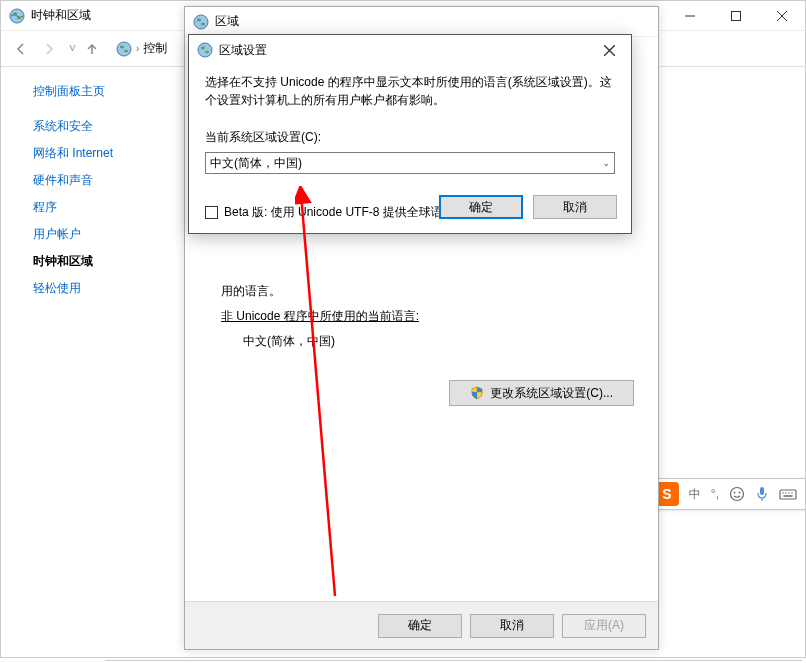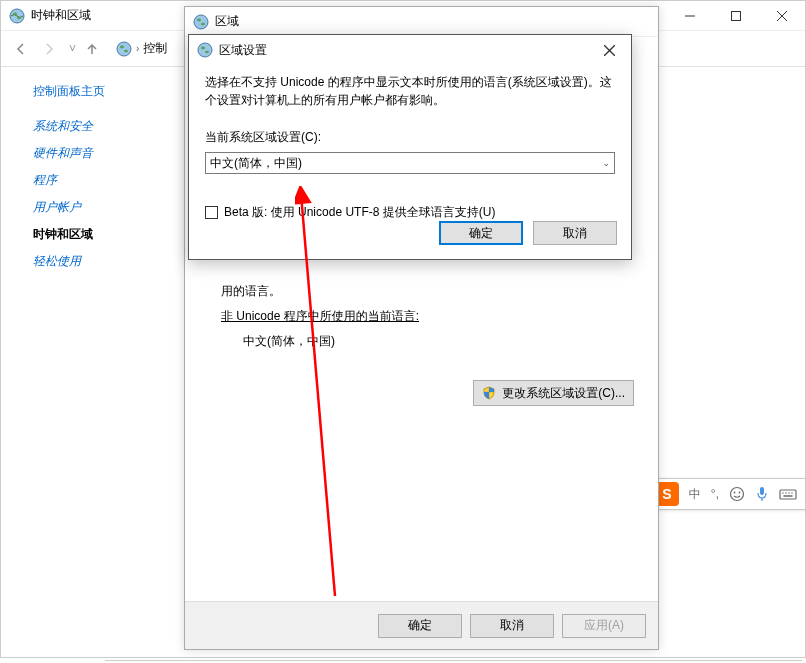--- a/index.html
+++ b/index.html
@@ -19,46 +19,46 @@
   .nav-sep { color: #999; margin: 0 4px; }
   .breadcrumb { display: flex; align-items: center; gap: 4px; margin-left: 8px; }
   .breadcrumb .globe-icon { width: 16px; height: 16px; }
   .breadcrumb-arrow { color: #666; font-size: 10px; }
   
   .parent-content { display: flex; height: calc(100% - 66px); }
   .sidebar { width: 175px; padding: 16px 0 0 32px; }
   .sidebar-home { color: #0066cc; margin-bottom: 18px; display: block; }
   .sidebar-list { list-style: none; }
   .sidebar-list li { margin-bottom: 10px; }
-  .sidebar-list a { color: #0066cc; text-decoration: none; font-style: italic; }
+  .sidebar-list a { color: #0066cc; text-decoration: none; }
   .sidebar-list .current { color: #000; font-weight: bold; }
   
   .main-area { flex: 1; position: relative; }
   
   
   .region-dialog { position: absolute; left: 184px; top: 6px; width: 475px; height: 644px; background: #fff; border: 1px solid #aaa; box-shadow: 0 0 10px rgba(0,0,0,0.15); z-index: 10; }
   .region-title { height: 30px; display: flex; align-items: center; padding-left: 8px; border-bottom: 1px solid #eee; text-align: center; }
   .region-title .globe-icon { width: 16px; height: 16px; margin-right: 6px; }
   
   .region-body { padding: 0 12px; }
   .lang-block { padding: 16px 24px 8px 24px; }
   .lang-label { margin-bottom: 8px; }
   .non-unicode-label { margin-bottom: 4px; text-decoration: underline; }
   .current-lang-value { margin: 8px 0 22px 22px; }
   
   .change-btn-row { display: flex; justify-content: flex-end; padding-right: 12px; margin-bottom: 18px; }
-  .change-btn { height: 26px; padding: 0 8px; background: #e1e1e1; border: 1px solid #adadad; display: flex; align-items: center; gap: 6px; }
+  .change-btn { height: 26px; padding: 0 20px; background: #e1e1e1; border: 1px solid #adadad; display: flex; align-items: center; gap: 6px; }
   .shield-icon { width: 14px; height: 14px; }
   
   .region-footer { position: absolute; bottom: 0; left: 0; right: 0; height: 48px; background: #f0f0f0; border-top: 1px solid #ddd; display: flex; align-items: center; justify-content: flex-end; gap: 8px; padding-right: 12px; }
   .dlg-btn { width: 84px; height: 24px; background: #e1e1e1; border: 1px solid #adadad; }
   .dlg-btn.disabled { color: #a0a0a0; background: #ececec; }
   
   
-  .settings-dialog { position: absolute; left: 188px; top: 34px; width: 444px; height: 226px; background: #fff; border: 1px solid #555; box-shadow: 0 4px 16px rgba(0,0,0,0.25); z-index: 20; }
+  .settings-dialog { position: absolute; left: 188px; top: 34px; width: 444px; height: 200px; background: #fff; border: 1px solid #555; box-shadow: 0 4px 16px rgba(0,0,0,0.25); z-index: 20; }
   .settings-title { height: 30px; display: flex; align-items: center; padding-left: 8px; }
   .settings-title .globe-icon { width: 16px; height: 16px; margin-right: 6px; }
   .settings-close { margin-left: auto; width: 40px; height: 28px; display: flex; align-items: center; justify-content: center; margin-right: 2px; }
   
   .settings-body { padding: 8px 16px; }
   .desc-text { line-height: 1.5; margin-bottom: 20px; }
   .locale-label { margin-bottom: 6px; }
   .locale-select { width: 100%; height: 22px; border: 1px solid #7a7a7a; padding: 0 4px; background: #fff; display: flex; align-items: center; justify-content: space-between; }
   .locale-select .chevron { font-size: 9px; color: #555; }
   
@@ -141,20 +141,21 @@
       </span>
       <span class="breadcrumb-arrow">›</span>
       <span>控制</span>
     </div>
   </div>
   <div class="parent-content">
     <div class="sidebar">
       <a class="sidebar-home">控制面板主页</a>
       <ul class="sidebar-list">
         <li><a>系统和安全</a></li>
+        <li><a>网络和 Internet</a></li>
         <li><a>硬件和声音</a></li>
         <li><a>程序</a></li>
         <li><a>用户帐户</a></li>
         <li><span class="current">时钟和区域</span></li>
         <li><a>轻松使用</a></li>
       </ul>
     </div>
     <div class="main-area"></div>
   </div>
 </div>

